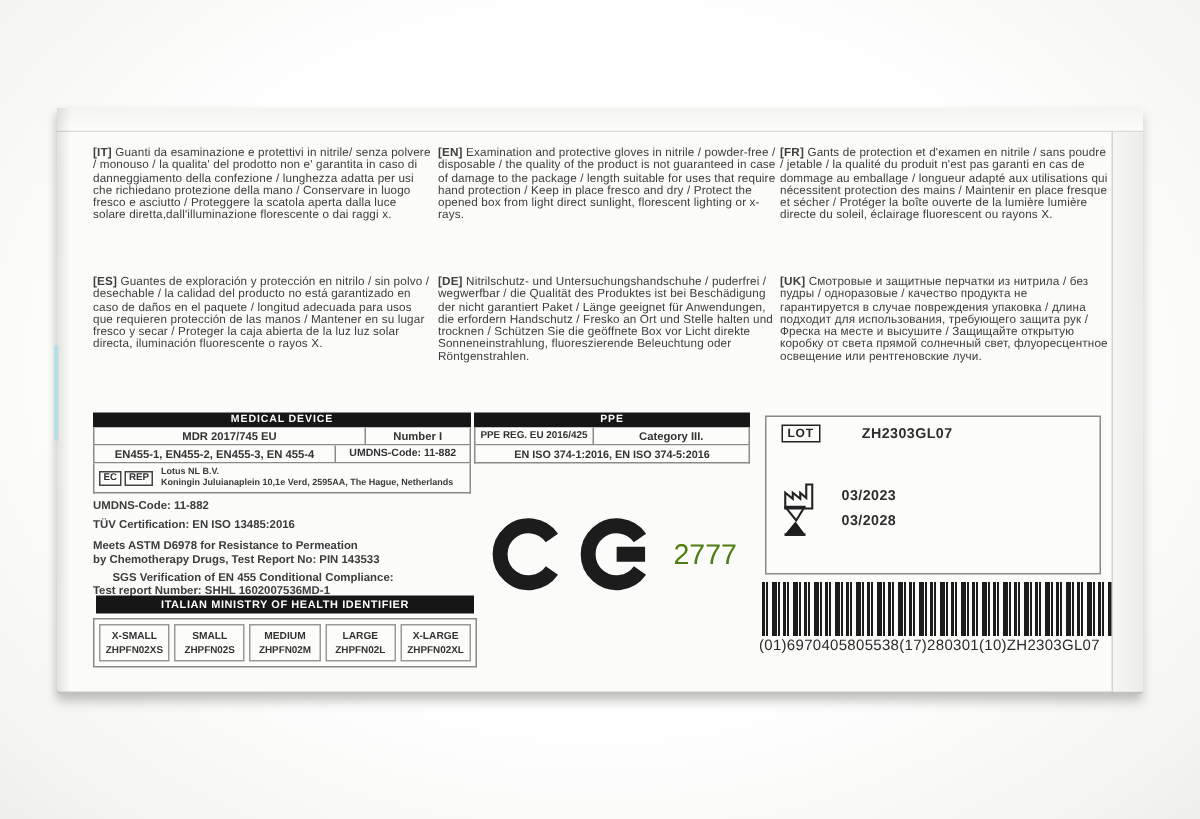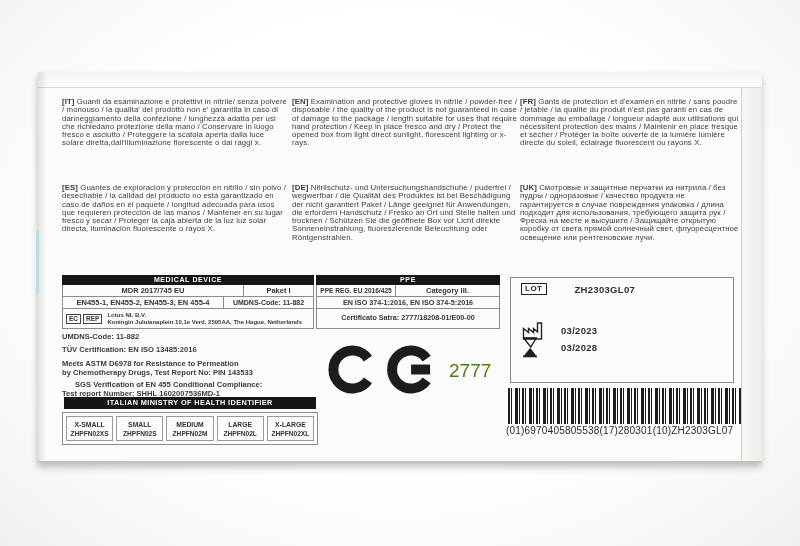--- a/index.html
+++ b/index.html
@@ -111,21 +111,21 @@
 
     <div class="col col3">
       <p class="para para-top"><span class="lang-tag">[FR]</span><span> Gants de protection et d'examen en nitrile / sans poudre / jetable / la qualité du produit n'est pas garanti en cas de dommage au emballage / longueur adapté aux utilisations qui nécessitent protection des mains / Maintenir en place fresque et sécher / Protéger la boîte ouverte de la lumière lumière directe du soleil, éclairage fluorescent ou rayons X.</span></p>
       <p class="para para-bottom"><span class="lang-tag">[UK]</span><span> Смотровые и защитные перчатки из нитрила / без пудры / одноразовые / качество продукта не гарантируется в случае повреждения упаковка / длина подходит для использования, требующего защита рук / Фреска на месте и высушите / Защищайте открытую коробку от света прямой солнечный свет, флуоресцентное освещение или рентгеновские лучи.</span></p>
     </div>
 
     <div class="reg-table reg-md">
       <div class="reg-head">MEDICAL DEVICE</div>
       <div class="reg-row h12">
         <div class="reg-cell bdr" style="width:181px;">MDR 2017/745 EU</div>
-        <div class="reg-cell" style="width:69px;">Paket I</div>
+        <div class="reg-cell" style="width:69px;">Number I</div>
       </div>
       <div class="reg-row h12">
         <div class="reg-cell bdr" style="width:161px;">EN455-1, EN455-2, EN455-3, EN 455-4</div>
         <div class="reg-cell" style="width:89px; font-size:7px;">UMDNS-Code: 11-882</div>
       </div>
       <div class="reg-row h20 ecrep-row">
         <span class="ecrep-badge">EC</span>
         <span class="ecrep-badge">REP</span>
         <span class="ecrep-addr">
           <span style="display:block;">Lotus NL B.V.</span>
@@ -135,23 +135,20 @@
     </div>
 
     <div class="reg-table reg-ppe">
       <div class="reg-head">PPE</div>
       <div class="reg-row h12">
         <div class="reg-cell bdr" style="width:79px; font-size:6.6px;">PPE REG. EU 2016/425</div>
         <div class="reg-cell" style="width:103px;">Category III.</div>
       </div>
       <div class="reg-row h12">
         <div class="reg-cell" style="width:100%; font-size:7.2px;">EN ISO 374-1:2016, EN ISO 374-5:2016</div>
-      </div>
-      <div class="reg-row h20">
-        <div class="reg-cell cert-satra" style="font-size:7.2px;">Certificato Satra: 2777/18208-01/E00-00</div>
       </div>
     </div>
 
     <div class="cert-lines">
       <div class="cert-line" style="top:0;">UMDNS-Code: 11-882</div>
       <div class="cert-line" style="top:13px;">TÜV Certification: EN ISO 13485:2016</div>
       <div class="cert-line" style="top:27px;">Meets ASTM D6978 for Resistance to Permeation</div>
       <div class="cert-line" style="top:36px;">by Chemotherapy Drugs, Test Report No: PIN 143533</div>
       <div class="cert-line" style="top:48px;padding-left:13px;">SGS Verification of EN 455 Conditional Compliance:</div>
       <div class="cert-line" style="top:57px;">Test report Number: SHHL 1602007536MD-1</div>

